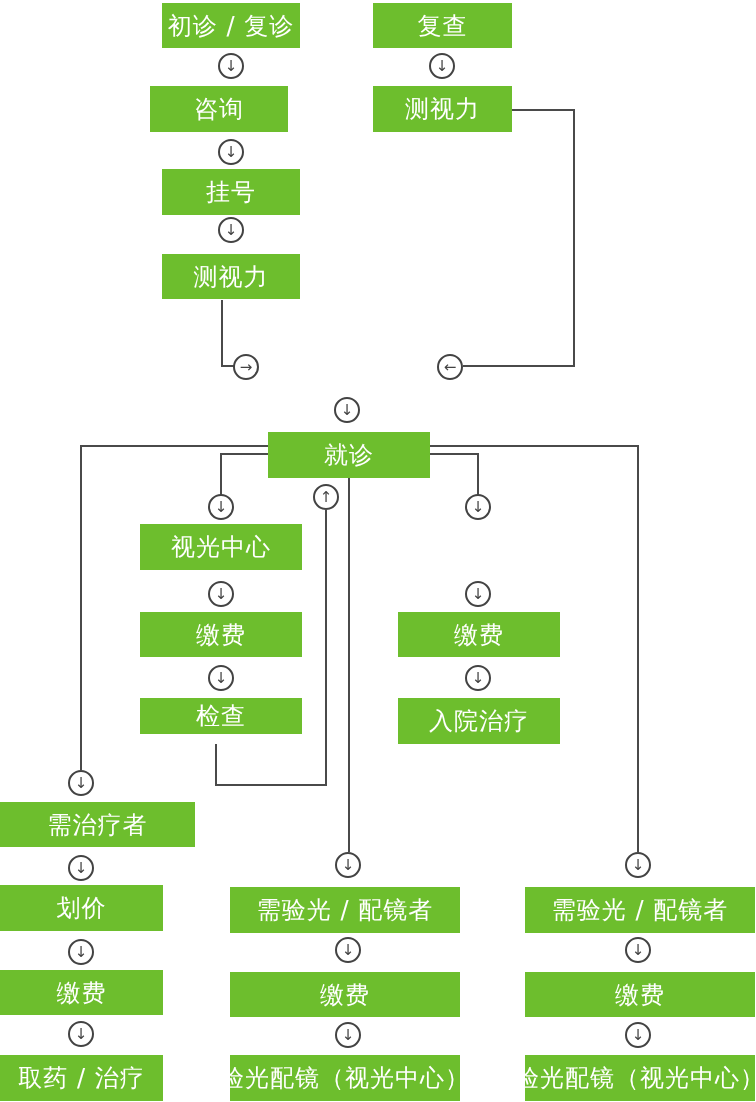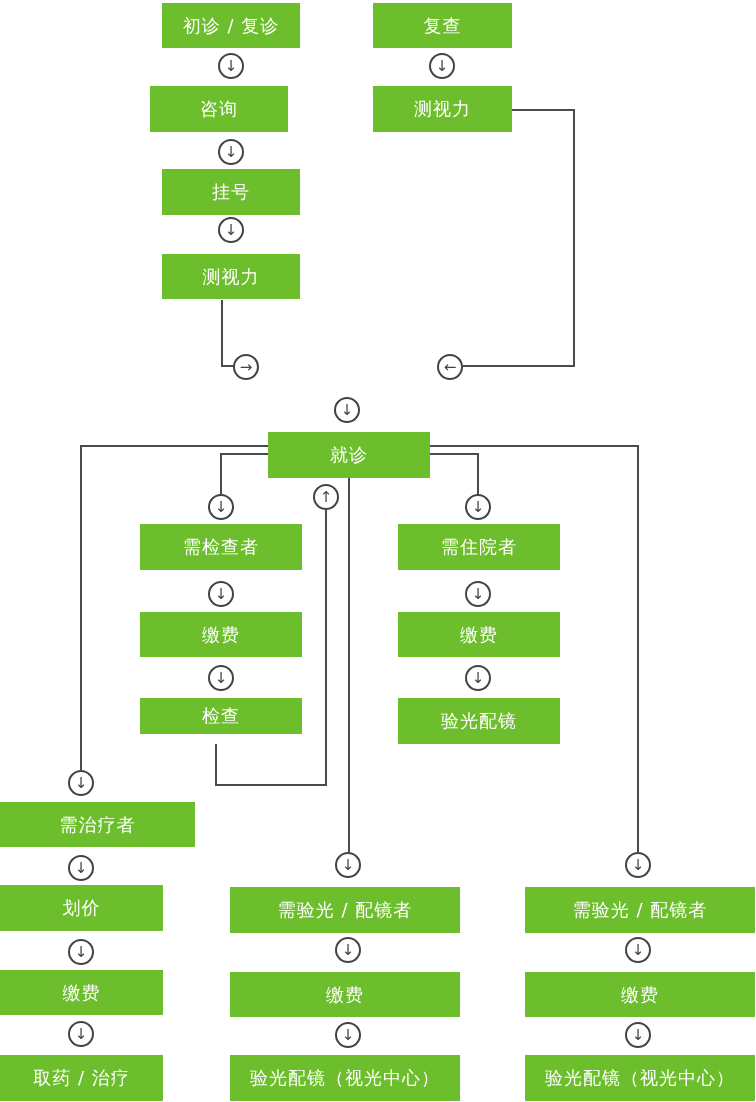--- a/index.html
+++ b/index.html
@@ -11,21 +11,21 @@
     font-family: "DejaVu Sans", "Liberation Sans", sans-serif;
     overflow: hidden;
   }
   .node {
     position: absolute;
     background: #6dbe2d;
     color: #ffffff;
     display: flex;
     align-items: center;
     justify-content: center;
-    font-size: 18px;
+    font-size: 24px;
     letter-spacing: 1px;
     white-space: nowrap;
     box-sizing: border-box;
   }
   .circ {
     position: absolute;
     width: 26px;
     height: 26px;
     box-sizing: border-box;
     border: 2px solid #434343;
@@ -80,32 +80,31 @@
   <div class="circ" style="left:429px;top:53px">↓</div>
   <div class="node" style="left:373px;top:86px;width:139px;height:46px">测视力</div>
 
   <div class="circ" style="left:233px;top:354px">→</div>
   <div class="circ" style="left:437px;top:354px">←</div>
   <div class="circ" style="left:334px;top:397px">↓</div>
   <div class="node" style="left:268px;top:432px;width:162px;height:46px">就诊</div>
 
   <div class="circ" style="left:208px;top:494px">↓</div>
   <div class="circ" style="left:313px;top:484px">↑</div>
-  <div class="node" style="left:140px;top:524px;width:162px;height:46px">需检查者</div>
+  <div class="node" style="left:140px;top:524px;width:162px;height:46px">视光中心</div>
   <div class="circ" style="left:208px;top:581px">↓</div>
   <div class="node" style="left:140px;top:612px;width:162px;height:45px">缴费</div>
   <div class="circ" style="left:208px;top:665px">↓</div>
   <div class="node" style="left:140px;top:698px;width:162px;height:36px">检查</div>
 
   <div class="circ" style="left:465px;top:494px">↓</div>
-  <div class="node" style="left:398px;top:524px;width:162px;height:46px">需住院者</div>
   <div class="circ" style="left:465px;top:581px">↓</div>
   <div class="node" style="left:398px;top:612px;width:162px;height:45px">缴费</div>
   <div class="circ" style="left:465px;top:665px">↓</div>
-  <div class="node" style="left:398px;top:698px;width:162px;height:46px">验光配镜</div>
+  <div class="node" style="left:398px;top:698px;width:162px;height:46px">入院治疗</div>
 
   <div class="circ" style="left:68px;top:770px">↓</div>
   <div class="node" style="left:0px;top:802px;width:195px;height:45px">需治疗者</div>
   <div class="circ" style="left:68px;top:855px">↓</div>
   <div class="node" style="left:0px;top:885px;width:163px;height:46px">划价</div>
   <div class="circ" style="left:68px;top:939px">↓</div>
   <div class="node" style="left:0px;top:970px;width:163px;height:45px">缴费</div>
   <div class="circ" style="left:68px;top:1021px">↓</div>
   <div class="node" style="left:0px;top:1055px;width:163px;height:46px">取药 / 治疗</div>
 

